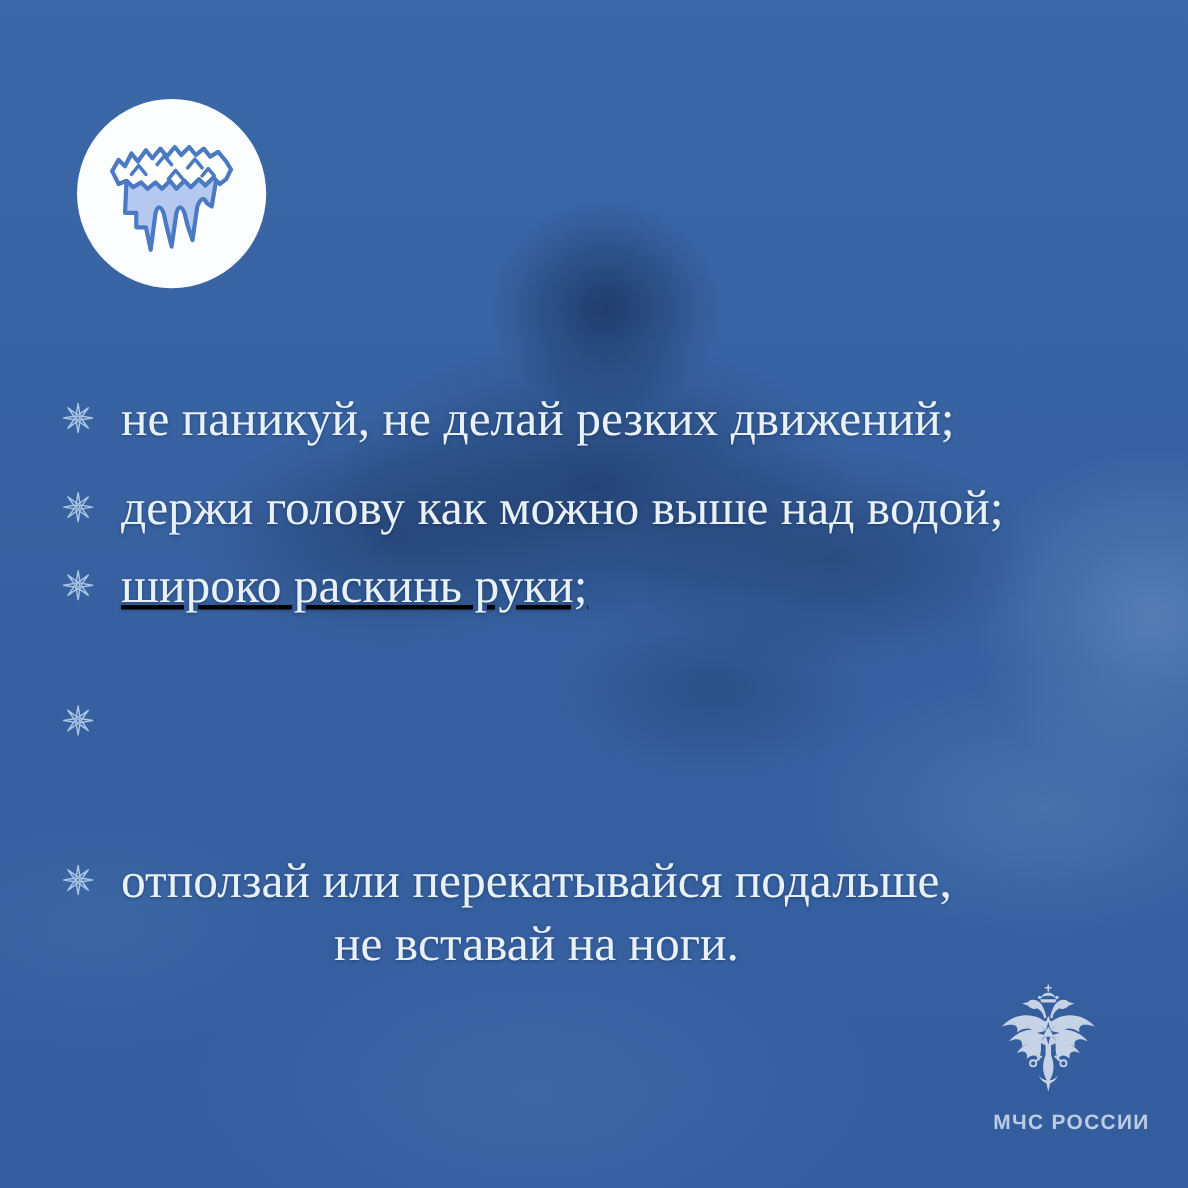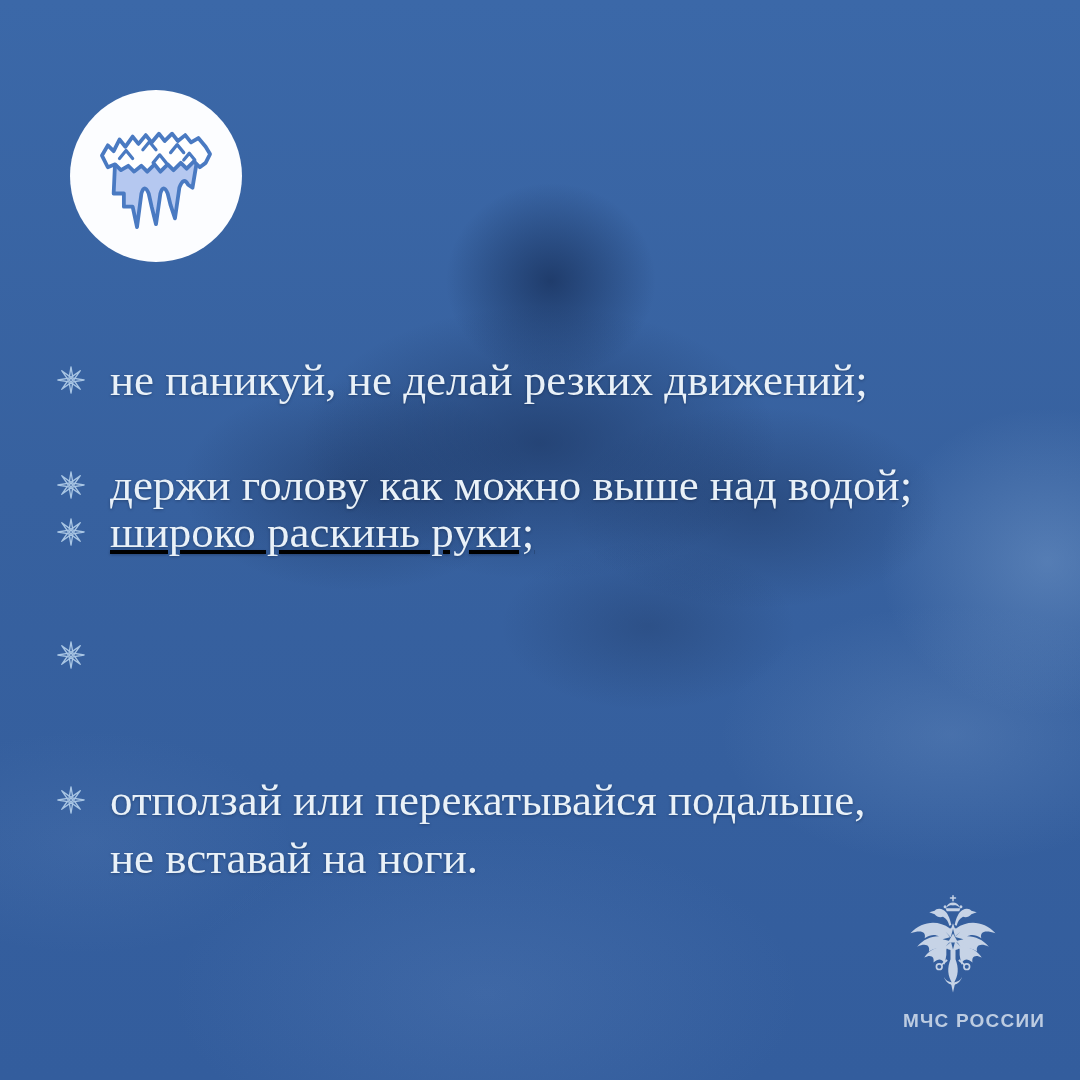--- a/index.html
+++ b/index.html
@@ -40,22 +40,22 @@
   }
   .tip{
     position:absolute;left:56px;display:flex;align-items:flex-start;gap:24px;width:990px;
   }
   .bullet{flex:0 0 auto;width:30px;height:30px;margin-top:14px;color:var(--bullet_blue,#a9c6e4);}
   .bullet svg{width:30px;height:30px;display:block;}
   .tip-text{
     font-size:45px;line-height:58px;color:var(--text_light,#e9f1f8);
     text-shadow:0 1px 3px rgba(10,24,50,.38);
   }
-  .tip-text span{display:block;}
-  .tip1{top:351px;} .tip2{top:456px;} .tip3{top:503px;text-decoration:underline;} .tip4{top:626px;} .tip5{top:771px;}
+  .tip-text span{display:block;text-align:center;}
+  .tip1{top:351px;} .tip2{top:432px;} .tip3{top:503px;text-decoration:underline;} .tip4{top:626px;} .tip5{top:771px;}
   .emblem{
     position:absolute;left:903px;top:894px;width:150px;
     display:flex;flex-direction:column;align-items:flex-start;
   }
   .emblem svg{width:100px;height:112px;display:block;}
   .org-label{
     margin-top:4px;font-family:"Liberation Sans",sans-serif;font-weight:bold;
     font-size:19px;letter-spacing:1.2px;color:#bdccе1;color:#bdcce1;white-space:nowrap;
   }
 </style>

